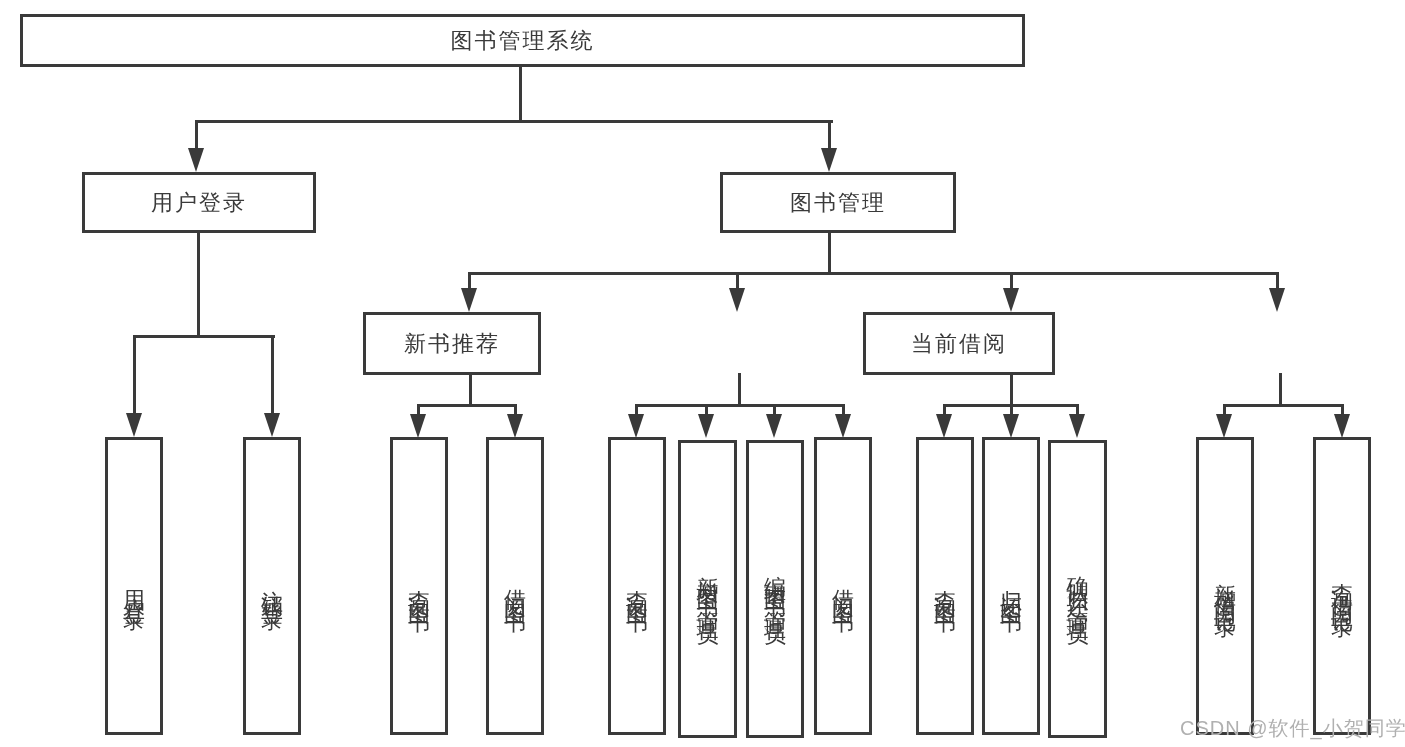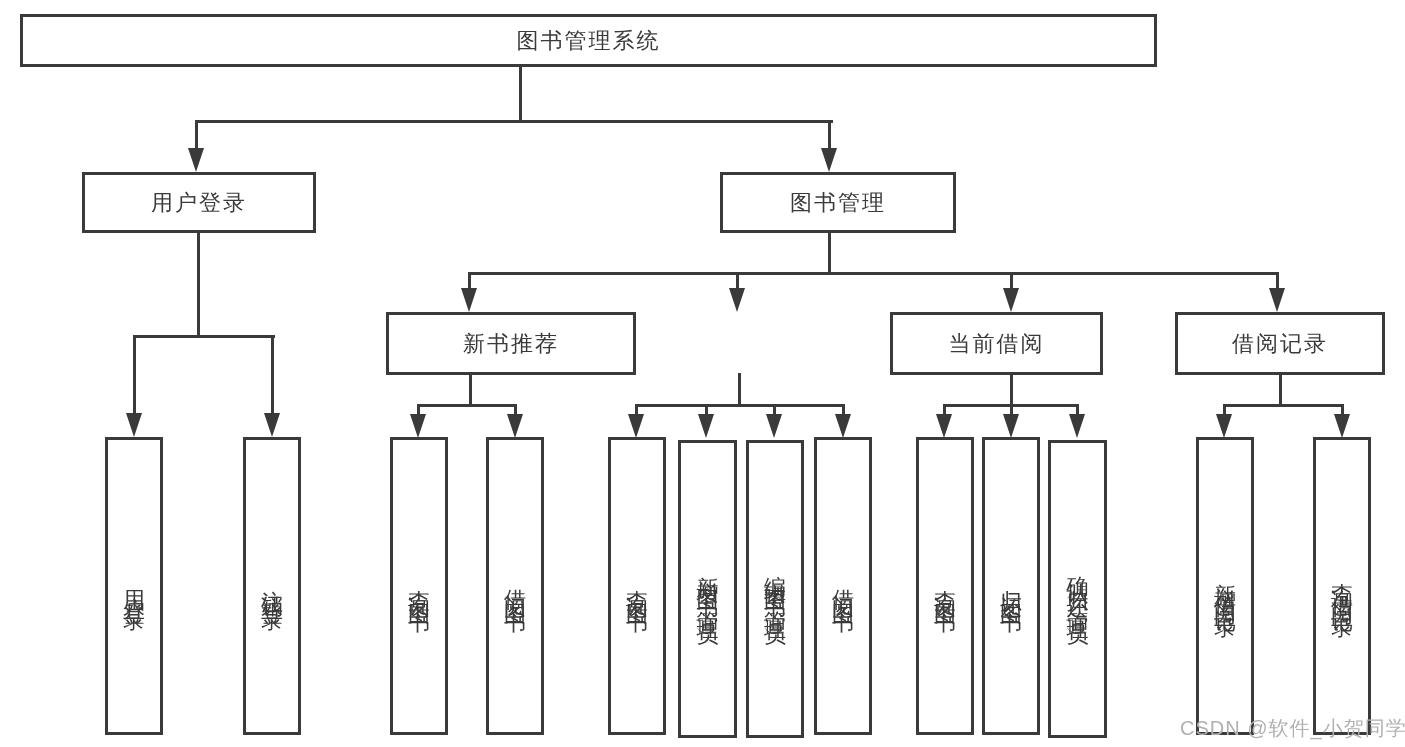--- a/index.html
+++ b/index.html
@@ -70,39 +70,36 @@
     letter-spacing: 1px;
     white-space: nowrap;
     z-index: 5;
   }
 </style>
 </head>
 <body>
 
 <div class="canvas">
 
-  <div class="box" style="left:20px; top:14px; width:1137px; height:53px;">
+  <div class="box" style="left:20px; top:14px; width:1005px; height:53px;">
     <span class="lbl">图书管理系统</span>
   </div>
 
   <div class="box" style="left:82px; top:172px; width:234px; height:61px;">
     <span class="lbl">用户登录</span>
   </div>
   <div class="box" style="left:712px; top:172px; width:236px; height:61px;margin-left:8px;">
     <span class="lbl">图书管理</span>
   </div>
 
-  <div class="box" style="left:363px; top:312px; width:250px; height:63px;margin-left:23px;">
+  <div class="box" style="left:363px; top:312px; width:178px; height:63px;">
     <span class="lbl">新书推荐</span>
   </div>
-  <div class="box" style="left:890px; top:312px; width:213px; height:63px;font-family:Liberation Serif, serif;">
+  <div class="box" style="left:863px; top:312px; width:192px; height:63px;font-family:Liberation Serif, serif;">
     <span class="lbl">当前借阅</span>
-  </div>
-  <div class="box" style="left:1175px; top:312px; width:210px; height:63px;">
-    <span class="lbl">借阅记录</span>
   </div>
 
   <div class="vbox" style="left:105px; top:437px; width:58px; height:298px;">
     <span class="vlbl">用户登录</span>
   </div>
   <div class="vbox" style="left:243px; top:437px; width:58px; height:298px;">
     <span class="vlbl">注销登录</span>
   </div>
   <div class="vbox" style="left:390px; top:437px; width:58px; height:298px;">
     <span class="vlbl">查询图书</span>

